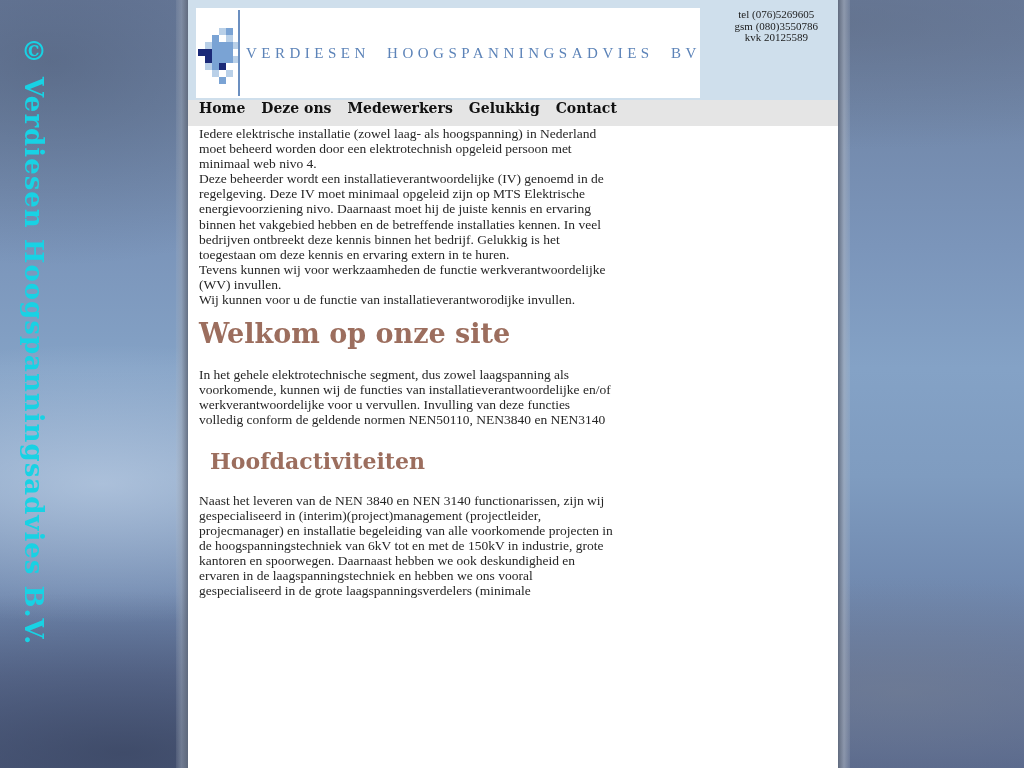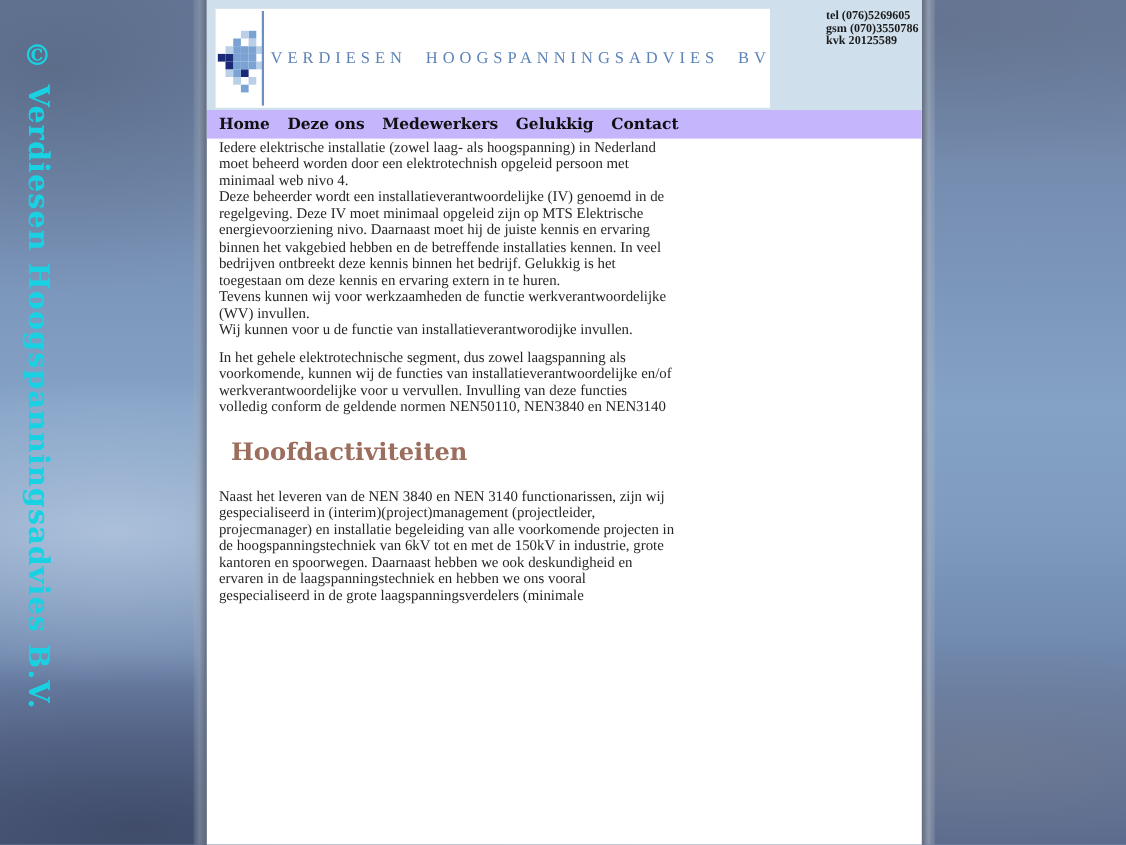--- a/index.html
+++ b/index.html
@@ -39,25 +39,25 @@
       14px 7px 0 0 #7aa3d4, 28px 7px 0 0 #b9d0e8,
       7px 14px 0 0 #b9d0e8, 14px 14px 0 0 #7aa3d4, 21px 14px 0 0 #7aa3d4, 28px 14px 0 0 #7aa3d4, 35px 14px 0 0 #b9d0e8,
       0px 21px 0 0 #1b2a78, 7px 21px 0 0 #1b2a78, 14px 21px 0 0 #7aa3d4, 21px 21px 0 0 #7aa3d4, 28px 21px 0 0 #7aa3d4,
       7px 28px 0 0 #1b2a78, 14px 28px 0 0 #7aa3d4, 21px 28px 0 0 #7aa3d4, 28px 28px 0 0 #7aa3d4, 35px 28px 0 0 #b9d0e8,
       7px 35px 0 0 #b9d0e8, 14px 35px 0 0 #7aa3d4, 21px 35px 0 0 #1b2a78,
       14px 42px 0 0 #b9d0e8, 28px 42px 0 0 #b9d0e8,
       21px 49px 0 0 #7aa3d4;}
   .logo-rule{position:absolute;left:42px;top:2px;bottom:2px;width:2px;background:#6b8fc0;}
   .logo-name{position:absolute;left:50px;top:0;height:90px;display:flex;align-items:center;
     color:#5c83b8;font-size:15px;letter-spacing:4.5px;word-spacing:9px;white-space:nowrap;}
-  .contact{position:absolute;right:3px;top:9px;text-align:left;
-    font-weight:bold;font-size:11px;line-height:11.5px;color:#1b1b1b;}
+  .contact{position:absolute;right:20px;top:9px;text-align:center;
+    font-weight:normal;font-size:11px;line-height:11.5px;color:#1b1b1b;}
 
   
-  .nav{height:26px;background:#c4b5fd;display:flex;align-items:center;padding-left:11px;}
+  .nav{height:26px;background:#e5e5e5;display:flex;align-items:flex-start;padding-left:11px;}
   .nav-item{font-family:"DejaVu Serif", serif;font-weight:bold;font-size:14px;color:#111;
     margin-right:16px;cursor:pointer;}
 
   
   .main{padding:0 0 0 11px;width:418px;color:#262626;}
   .main h1{font-family:"DejaVu Serif", serif;color:#9c6e5e;font-size:26px;line-height:29px;
     margin:18px 0 26px 0;font-weight:bold;}
   .main h2{font-family:"DejaVu Serif", serif;color:#9c6e5e;font-size:27px;line-height:30px;
     margin:12px 0 18px 0;font-weight:bold;}
   .main h3{font-family:"DejaVu Serif", serif;color:#9c6e5e;font-size:22px;line-height:25px;
@@ -79,21 +79,21 @@
   <div class="content">
 
     <div class="header">
       <div class="logo-box">
         <div class="px"></div>
         <div class="logo-rule"></div>
         <div class="logo-name">VERDIESEN HOOGSPANNINGSADVIES BV</div>
       </div>
       <div class="contact">
         <div>tel (076)5269605</div>
-        <div>gsm (070)3550786</div>
+        <div>gsm (080)3550786</div>
         <div>kvk 20125589</div>
       </div>
     </div>
 
     <div class="nav">
       <span class="nav-item">Home</span>
       <span class="nav-item">Deze ons</span>
       <span class="nav-item">Medewerkers</span>
       <span class="nav-item">Gelukkig</span>
       <span class="nav-item">Contact</span>
@@ -101,20 +101,21 @@
 
     <div class="main">
 
       <p>
         <span>Iedere elektrische installatie (zowel laag- als hoogspanning) in Nederland moet beheerd worden door een elektrotechnish opgeleid persoon met minimaal web nivo 4.</span>
         <span>Deze beheerder wordt een installatieverantwoordelijke (IV) genoemd in de regelgeving. Deze IV moet minimaal opgeleid zijn op MTS Elektrische energievoorziening nivo. Daarnaast moet hij de juiste kennis en ervaring binnen het vakgebied hebben en de betreffende installaties kennen. In veel bedrijven ontbreekt deze kennis binnen het bedrijf.  Gelukkig is het toegestaan om deze kennis en ervaring extern in te huren.</span>
         <span>Tevens kunnen wij voor werkzaamheden de functie werkverantwoordelijke (WV) invullen.</span>
         <span>Wij kunnen voor u de functie van installatieverantworodijke invullen.</span>
       </p>
 
+      <h2>Welkom op onze site</h2>
       <p>In het gehele elektrotechnische segment, dus zowel laagspanning als voorkomende, kunnen wij de functies van installatieverantwoordelijke en/of werkverantwoordelijke voor u vervullen. Invulling van deze functies volledig conform de geldende normen NEN50110, NEN3840 en NEN3140</p>
 
       <h3>Hoofdactiviteiten</h3>
       <p>Naast het leveren van de NEN 3840 en NEN 3140 functionarissen, zijn wij gespecialiseerd in (interim)(project)management (projectleider, projecmanager) en installatie begeleiding van alle voorkomende projecten in de hoogspanningstechniek van 6kV tot en met de 150kV in industrie, grote kantoren en spoorwegen. Daarnaast hebben we ook deskundigheid en ervaren in de laagspanningstechniek en hebben we ons vooral gespecialiseerd in de grote laagspanningsverdelers (minimale</p>
     </div>
 
   </div>
 </div>
 
 </body></html>

